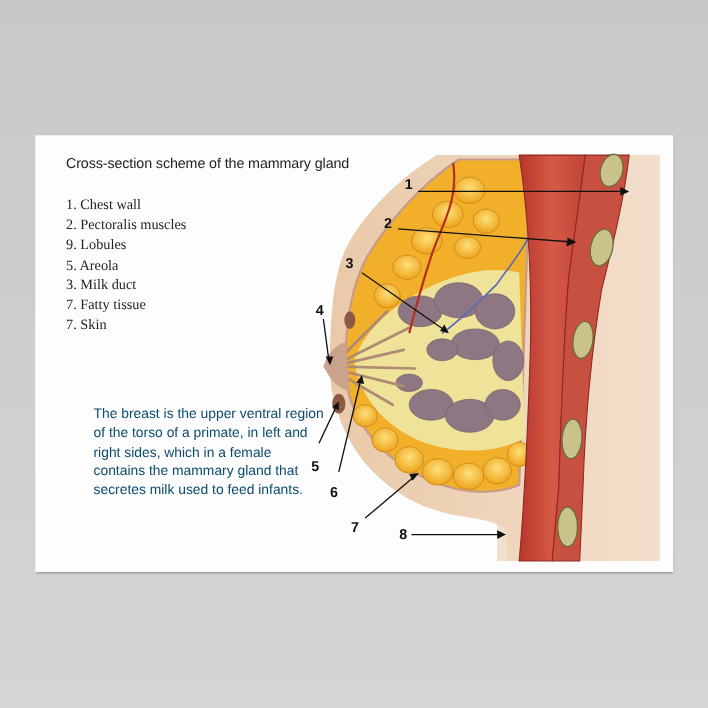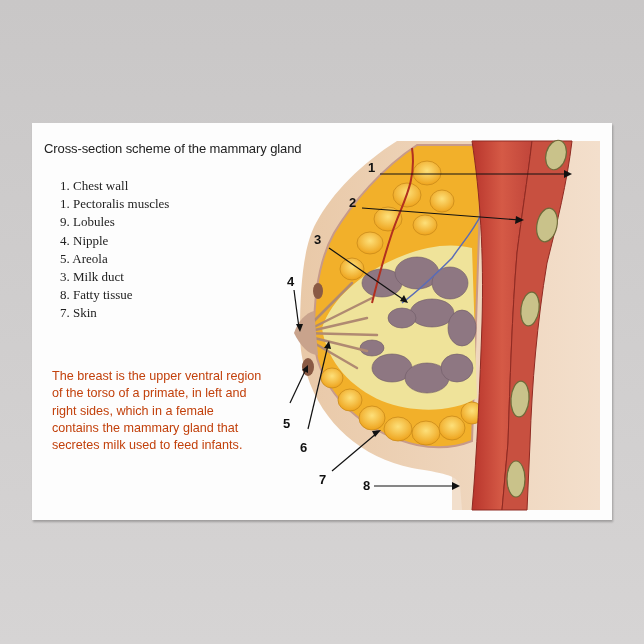--- a/index.html
+++ b/index.html
@@ -9,51 +9,50 @@
       position: relative; overflow: hidden;
       font-family: "Liberation Sans", "DejaVu Sans", sans-serif;
     }
     .poster {
       position: absolute; left: 32px; top: 123px;
       width: 580px; height: 397px;
       background: #fdfdfd;
       box-shadow: 1px 2px 2px rgba(0,0,0,0.25);
     }
     .title {
-      position: absolute; left: 12px; top: 18px;
+      position: absolute; left: 28px; top: 18px;
       font-size: 13px; color: #222; letter-spacing: -0.1px; text-align: right;
     }
     .legend {
       position: absolute; left: 28px; top: 54px;
       margin: 0; padding: 0; list-style: none;
       font-size: 13px; color: #222; line-height: 18.2px; font-family: Liberation Serif, serif;
     }
     .desc {
-      position: absolute; left: 20px; top: 245px; width: 210px;
-      font-size: 12.6px; color: #c2410c; line-height: 17.3px;
+      position: absolute; left: 53px; top: 245px; width: 210px;
+      font-size: 12.6px; color: #0c4a6e; line-height: 17.3px;
     }
     .illus { position: absolute; left: 0; top: 0; }
     .lbl {
       position: absolute; font-weight: bold; font-size: 13px; color: #111;
     }
   </style>
 </head>
 <body>
 
 <div class="poster">
   <div class="title">Cross-section scheme of the mammary gland</div>
 
   <ul class="legend">
     <li>1. Chest wall</li>
-    <li>1. Pectoralis muscles</li>
+    <li>2. Pectoralis muscles</li>
     <li>9. Lobules</li>
-    <li>4. Nipple</li>
     <li>5. Areola</li>
     <li>3. Milk duct</li>
-    <li>8. Fatty tissue</li>
+    <li>7. Fatty tissue</li>
     <li>7. Skin</li>
   </ul>
 
   <div class="desc">The breast is the upper ventral region of the torso of a primate, in left and right sides, which in a female contains the mammary gland that secretes milk used to feed infants.</div>
 
   <svg class="illus" width="580" height="397" viewBox="0 0 580 397">
     <defs>
       <linearGradient id="skinGrad" x1="0" y1="0" x2="1" y2="0">
         <stop offset="0" stop-color="#e9c9a8"></stop>
         <stop offset="1" stop-color="#f3dfcc"></stop>

